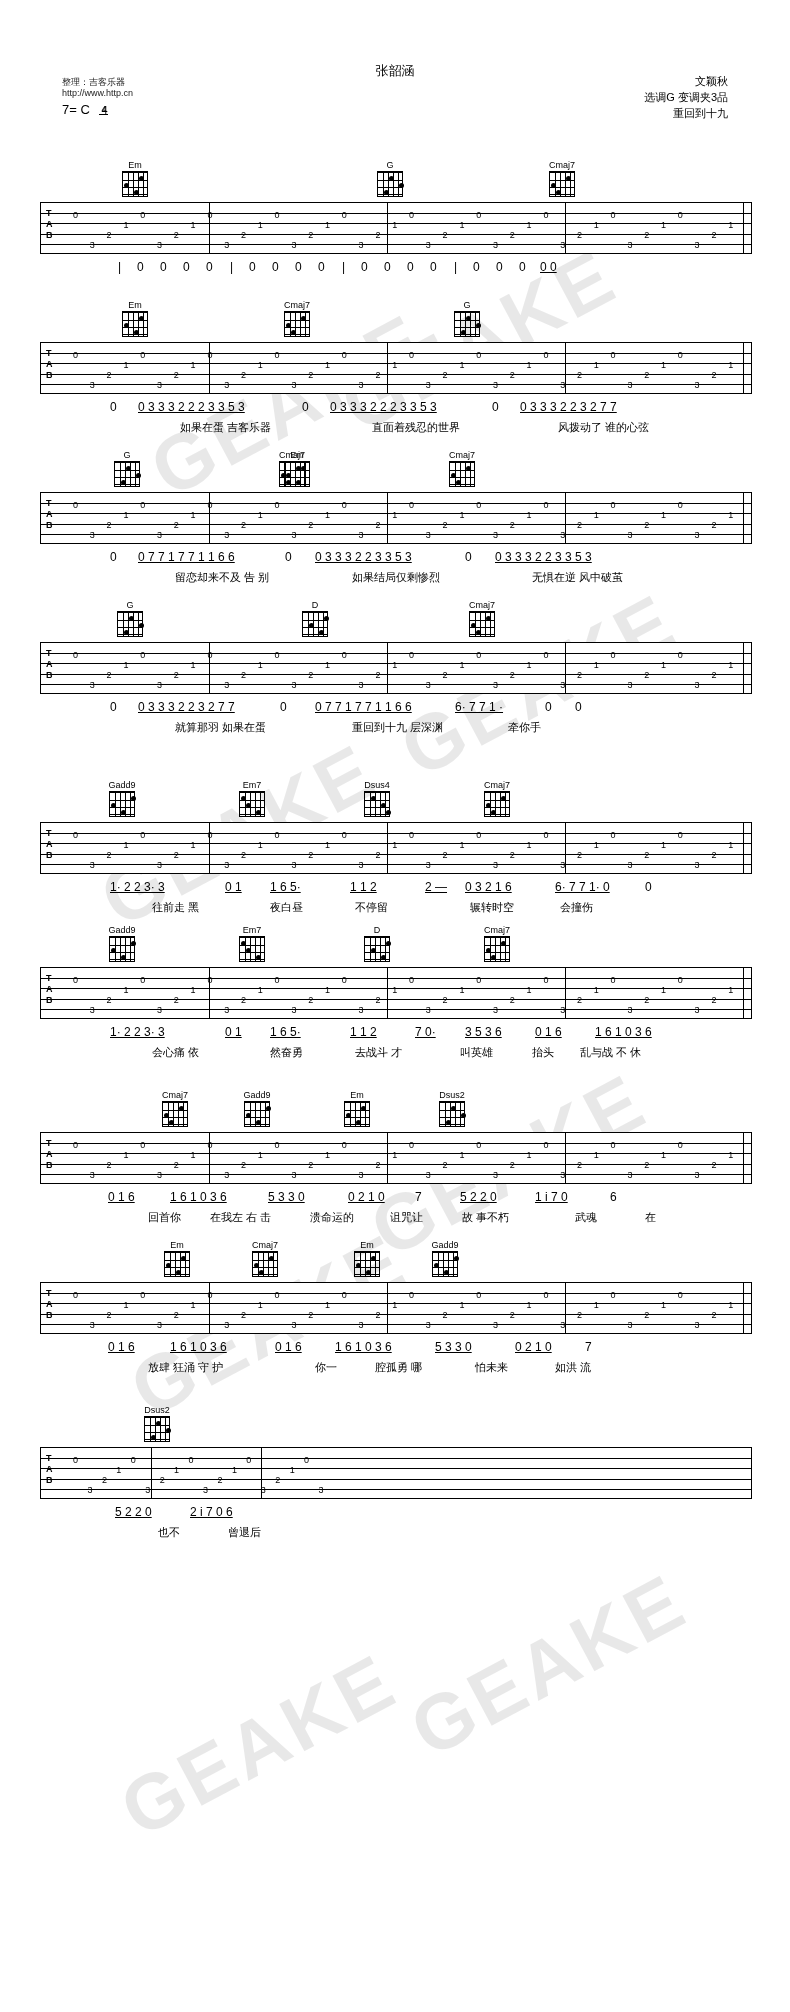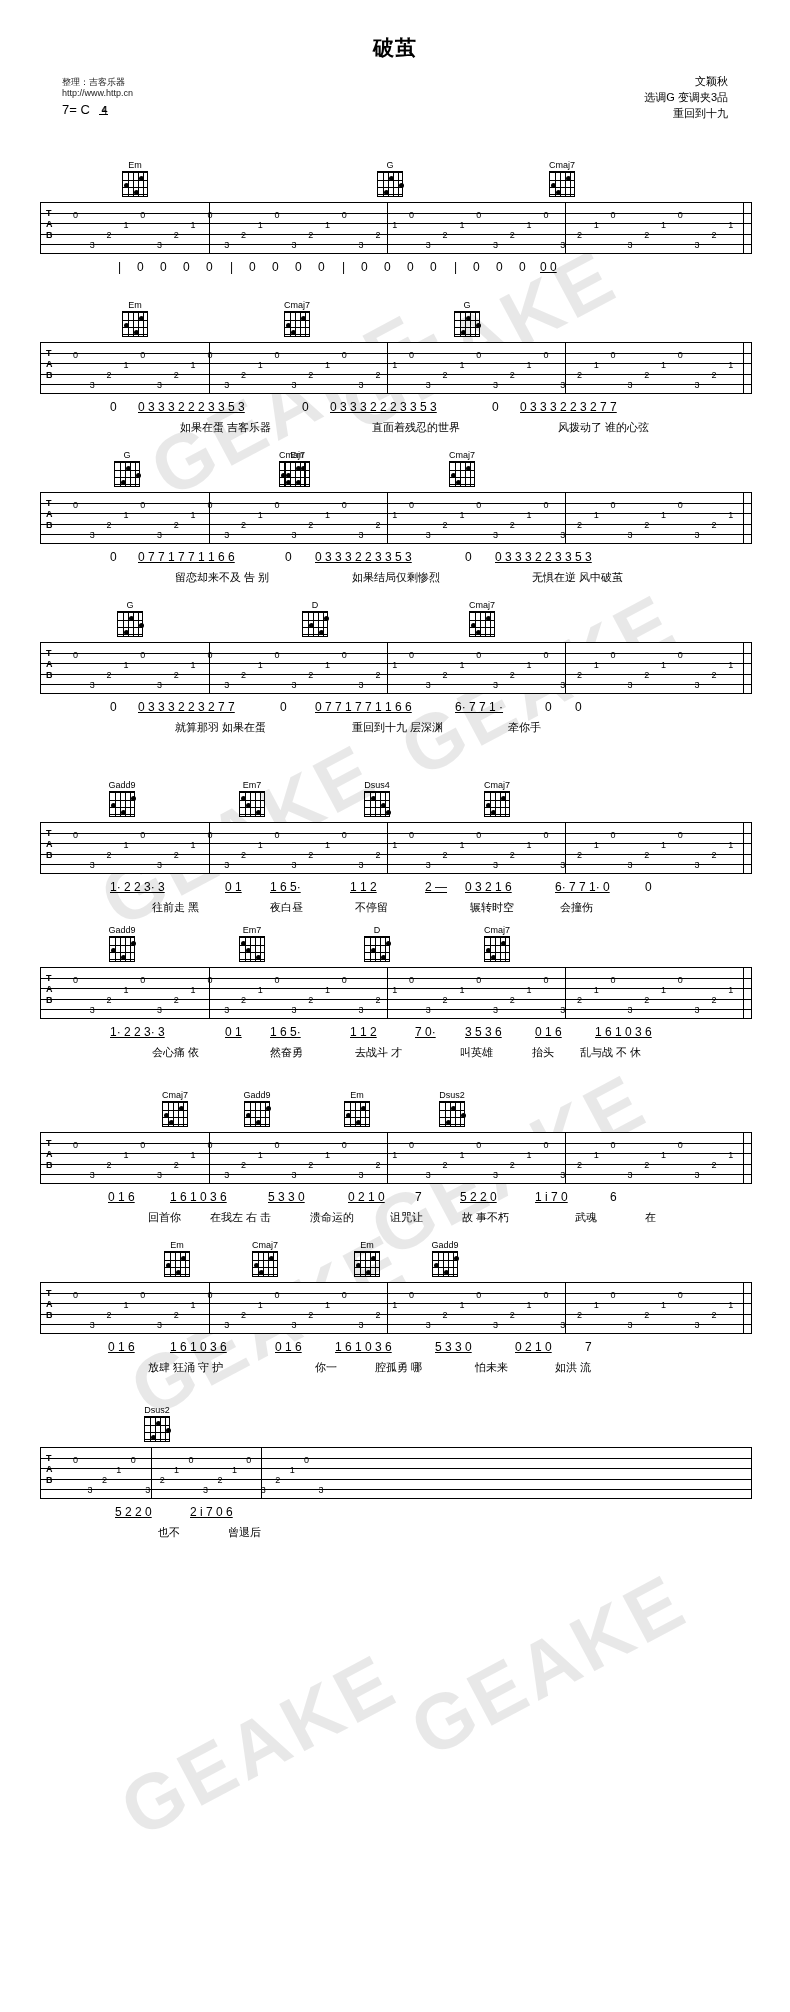--- a/index.html
+++ b/index.html
@@ -43,21 +43,21 @@
   .mel span{position:absolute;white-space:nowrap;}
   .lyr span{position:absolute;font-size:11px;white-space:nowrap;}
   .lyr{position:absolute;left:40px;width:712px;height:16px;}
   .uline{text-decoration:underline;}
 </style>
 </head>
 <body>
 
 <div class="sheet">
 
-  <div class="title">破茧</div>
+  <div class="subtitle">张韶涵</div>
   <div class="credit-line credit1">整理：吉客乐器</div>
   <div class="credit-line credit2">http://www.http.cn</div>
   <div class="rightcred rc1">文颖秋</div>
   <div class="rightcred rc2">选调G  变调夹3品</div>
   <div class="rightcred rc3">重回到十九</div>
   <div class="keysig">
     <span>7= C</span>
     <span class="frac">
       <span class="num">4</span>
       <span class="den">4</span>

